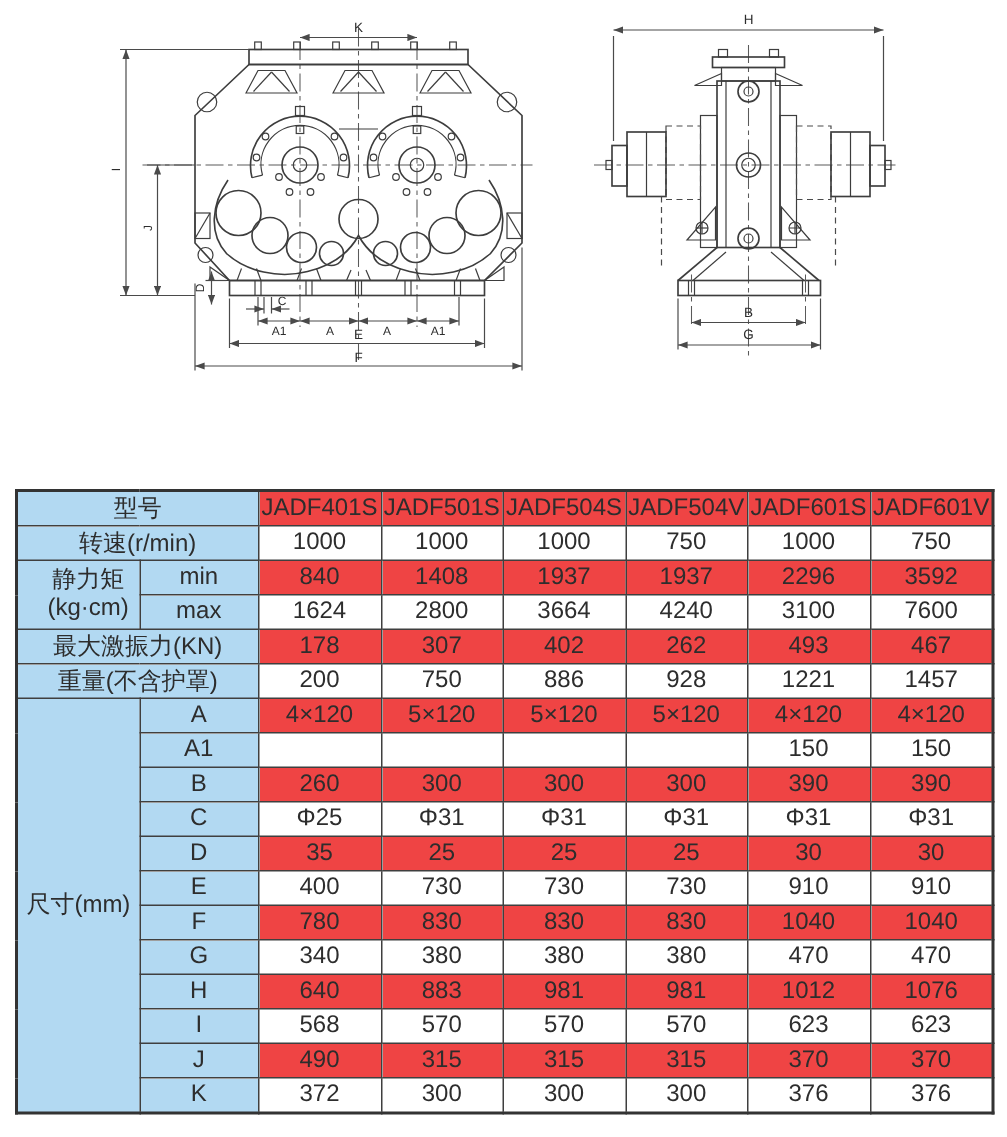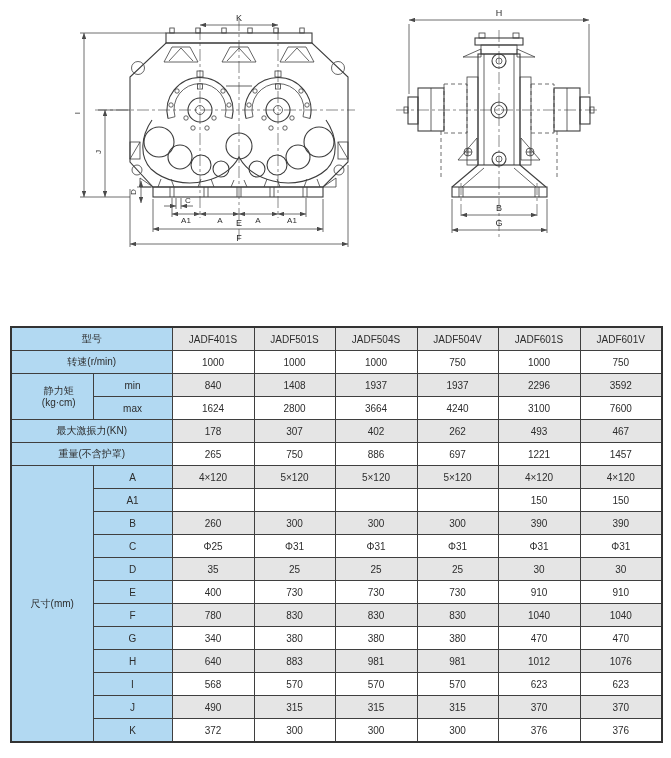--- a/index.html
+++ b/index.html
@@ -1,25 +1,25 @@
 <!DOCTYPE html>
 <html><head>
 <meta charset="utf-8">
 <style>
   html,body{margin:0;padding:0;background:#ffffff;}
   .page{position:relative;width:671px;height:758px;background:#ffffff;overflow:hidden;
         font-family:"Liberation Sans","DejaVu Sans",sans-serif;}
   .drawing{position:absolute;left:0;top:0;width:671px;height:312px;}
   
   table.spec{position:absolute;left:10px;top:326px;width:651px;border-collapse:collapse;
-             table-layout:fixed;font-size:10px;color:#2d2d2d;background:#fff;}
+             table-layout:fixed;font-size:16px;color:#2d2d2d;background:#fff;}
   table.spec td{border:1px solid #3f3f3f;height:22px;text-align:center;vertical-align:middle;
                 padding:0;overflow:hidden;white-space:nowrap;}
   table.spec{border:2px solid #333;}
-  .blue{background:#e5e5e5;}
+  .blue{background:#ef4444;}
   .lbl{background:#b2d9f2;}
   .two-line span{display:block;line-height:1.15;padding-left:13px;}
   
   .ol{stroke:#3d3d3d;fill:none;stroke-width:1.1;}
   .th{stroke:#3d3d3d;fill:none;stroke-width:0.8;}
   .dim{stroke:#4a4a4a;fill:none;stroke-width:0.8;}
   .cl{stroke:#5a5a5a;fill:none;stroke-width:0.7;stroke-dasharray:12 3 3 3;}
   .hid{stroke:#4a4a4a;fill:none;stroke-width:0.8;stroke-dasharray:4 3;}
   .dt{font-family:"Liberation Sans","DejaVu Sans",sans-serif;font-size:9px;fill:#2d2d2d;text-anchor:middle;}
   .dts{font-family:"Liberation Sans","DejaVu Sans",sans-serif;font-size:8px;fill:#2d2d2d;text-anchor:middle;}
@@ -323,24 +323,24 @@
         <td class="lbl" colspan="2">最大激振力(KN)</td>
         <td class="blue">178</td>
         <td class="blue">307</td>
         <td class="blue">402</td>
         <td class="blue">262</td>
         <td class="blue">493</td>
         <td class="blue">467</td>
       </tr>
       <tr>
         <td class="lbl" colspan="2">重量(不含护罩)</td>
-        <td>265</td>
+        <td>200</td>
         <td>750</td>
         <td>886</td>
-        <td>697</td>
+        <td>928</td>
         <td>1221</td>
         <td>1457</td>
       </tr>
       <tr>
         <td class="lbl" rowspan="12">尺寸(mm)</td>
         <td class="lbl">A</td>
         <td class="blue">4×120</td>
         <td class="blue">5×120</td>
         <td class="blue">5×120</td>
         <td class="blue">5×120</td>

